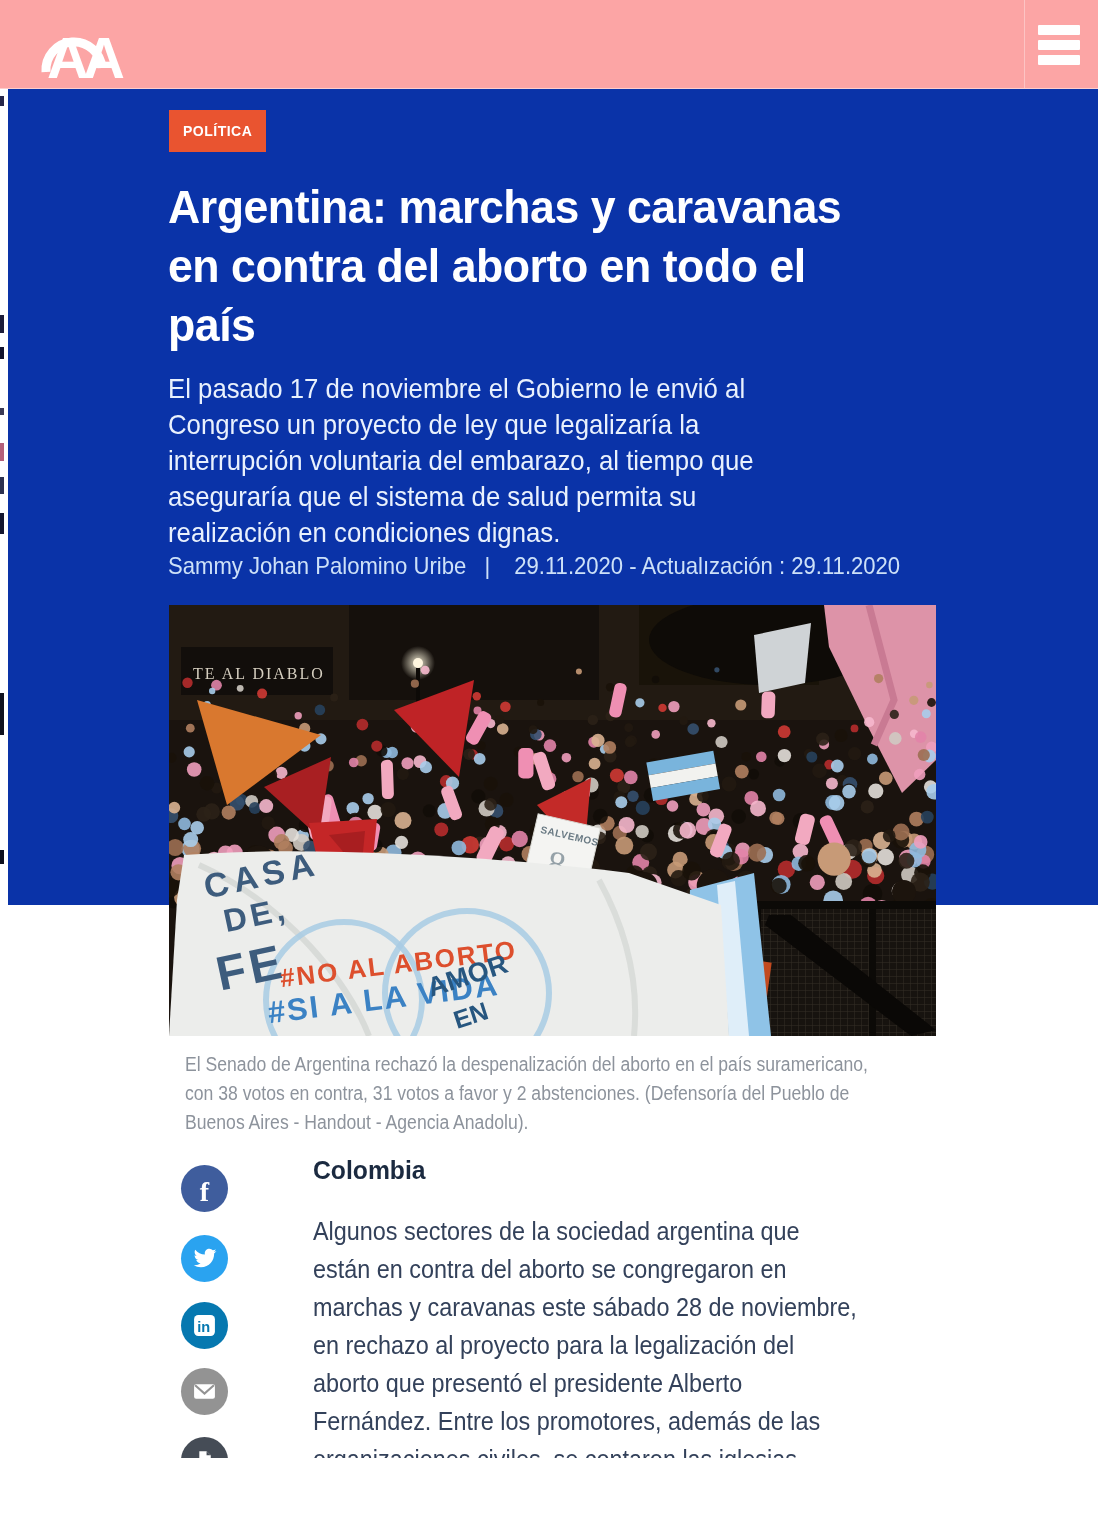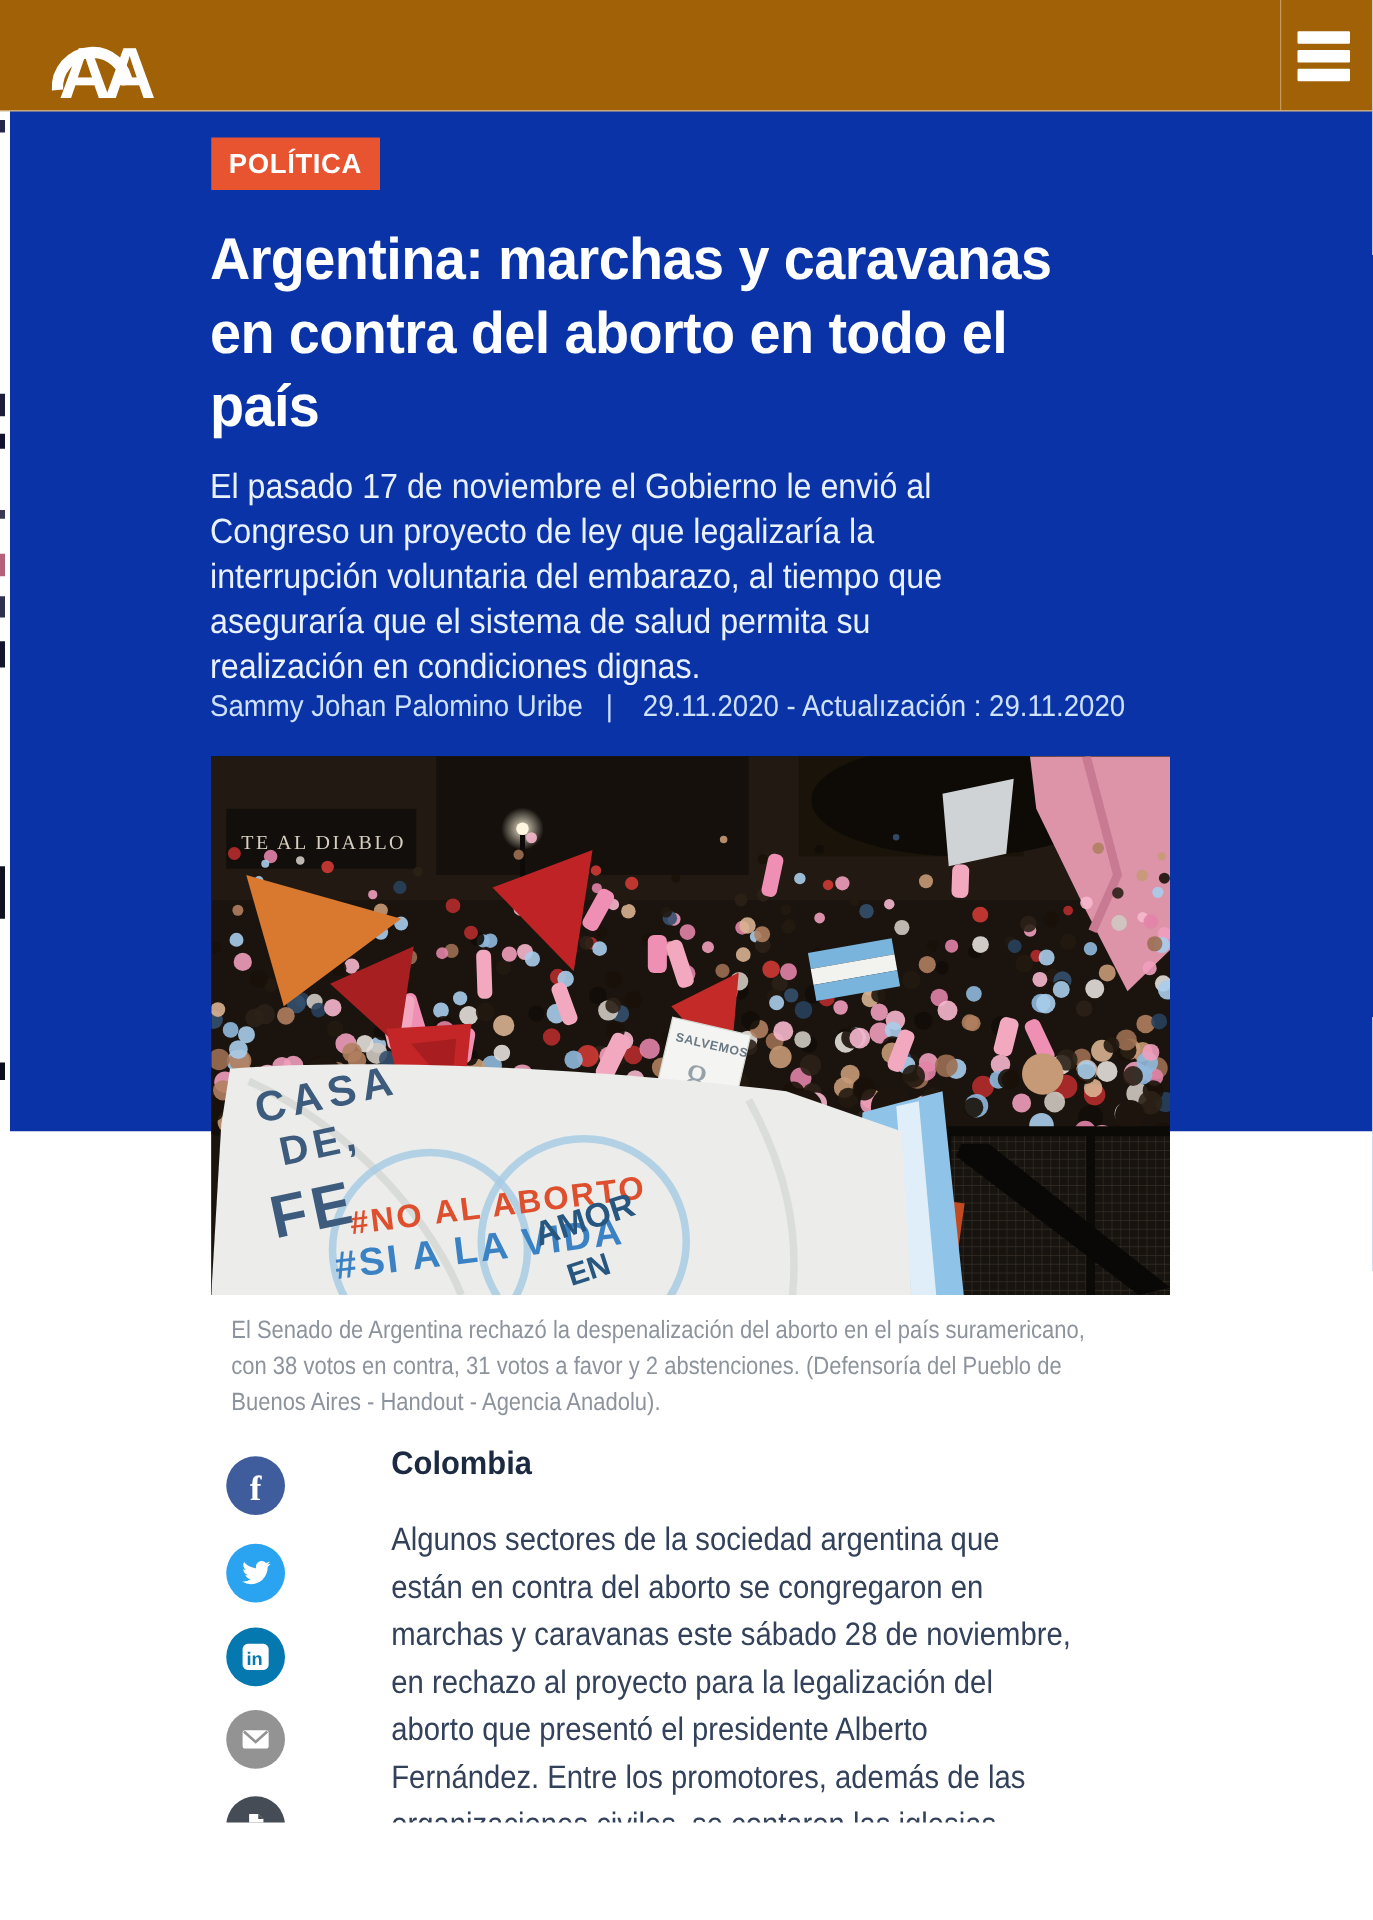--- a/index.html
+++ b/index.html
@@ -1,30 +1,30 @@
 <!DOCTYPE html>
 <html><head>
 <meta charset="utf-8">
 <style>
   html,body{margin:0;padding:0;background:#ffffff;}
   .page{position:relative;width:1098px;height:1536px;overflow:hidden;background:#ffffff;
         font-family:"Liberation Sans", sans-serif;}
 
   
-  .header{position:absolute;top:0;left:0;width:1098px;height:88px;background:#a16207;
+  .header{position:absolute;top:0;left:0;width:1098px;height:88px;background:#fca5a5;
           border-bottom:1px solid rgba(255,255,255,.45);z-index:6;}
   .logo{position:absolute;left:34px;top:8px;width:106px;height:74px;cursor:pointer;}
   .menu-btn{position:absolute;left:1024px;top:0;width:74px;height:88px;
             border-left:1px solid rgba(255,255,255,.35);cursor:pointer;}
   .menu-bar{position:absolute;left:13px;width:42px;height:10px;background:#ffffff;border-radius:1px;}
 
   
   .hero{position:absolute;top:89px;left:8px;width:1090px;height:816px;background:#0a33a8;z-index:1;}
   .badge{position:absolute;left:161px;top:21px;height:42px;line-height:42px;padding:0 14px;
-         background:#e95430;color:#ffffff;font-size:22px;font-weight:bold;letter-spacing:.5px;}
+         background:#e95430;color:#ffffff;font-size:14px;font-weight:bold;letter-spacing:.5px;}
   .title{position:absolute;left:160px;top:88px;color:#ffffff;font-size:47px;line-height:59px;
          font-weight:bold;white-space:pre;transform:scaleX(.95);transform-origin:left top;letter-spacing:-.5px;}
   .lede{position:absolute;left:160px;top:282px;color:#e9f1fd;font-size:28px;line-height:36px;
         white-space:pre;transform:scaleX(.92);transform-origin:left top;}
   .byline{position:absolute;left:160px;top:462px;color:#cde1f8;font-size:24px;line-height:30px;
           display:flex;align-items:center;transform:scaleX(.92);transform-origin:left top;}
   .byline .sep{margin:0 26px 0 20px;color:#cde1f8;}
 
   
   .photo{position:absolute;left:169px;top:605px;width:767px;height:431px;margin:0;z-index:2;

